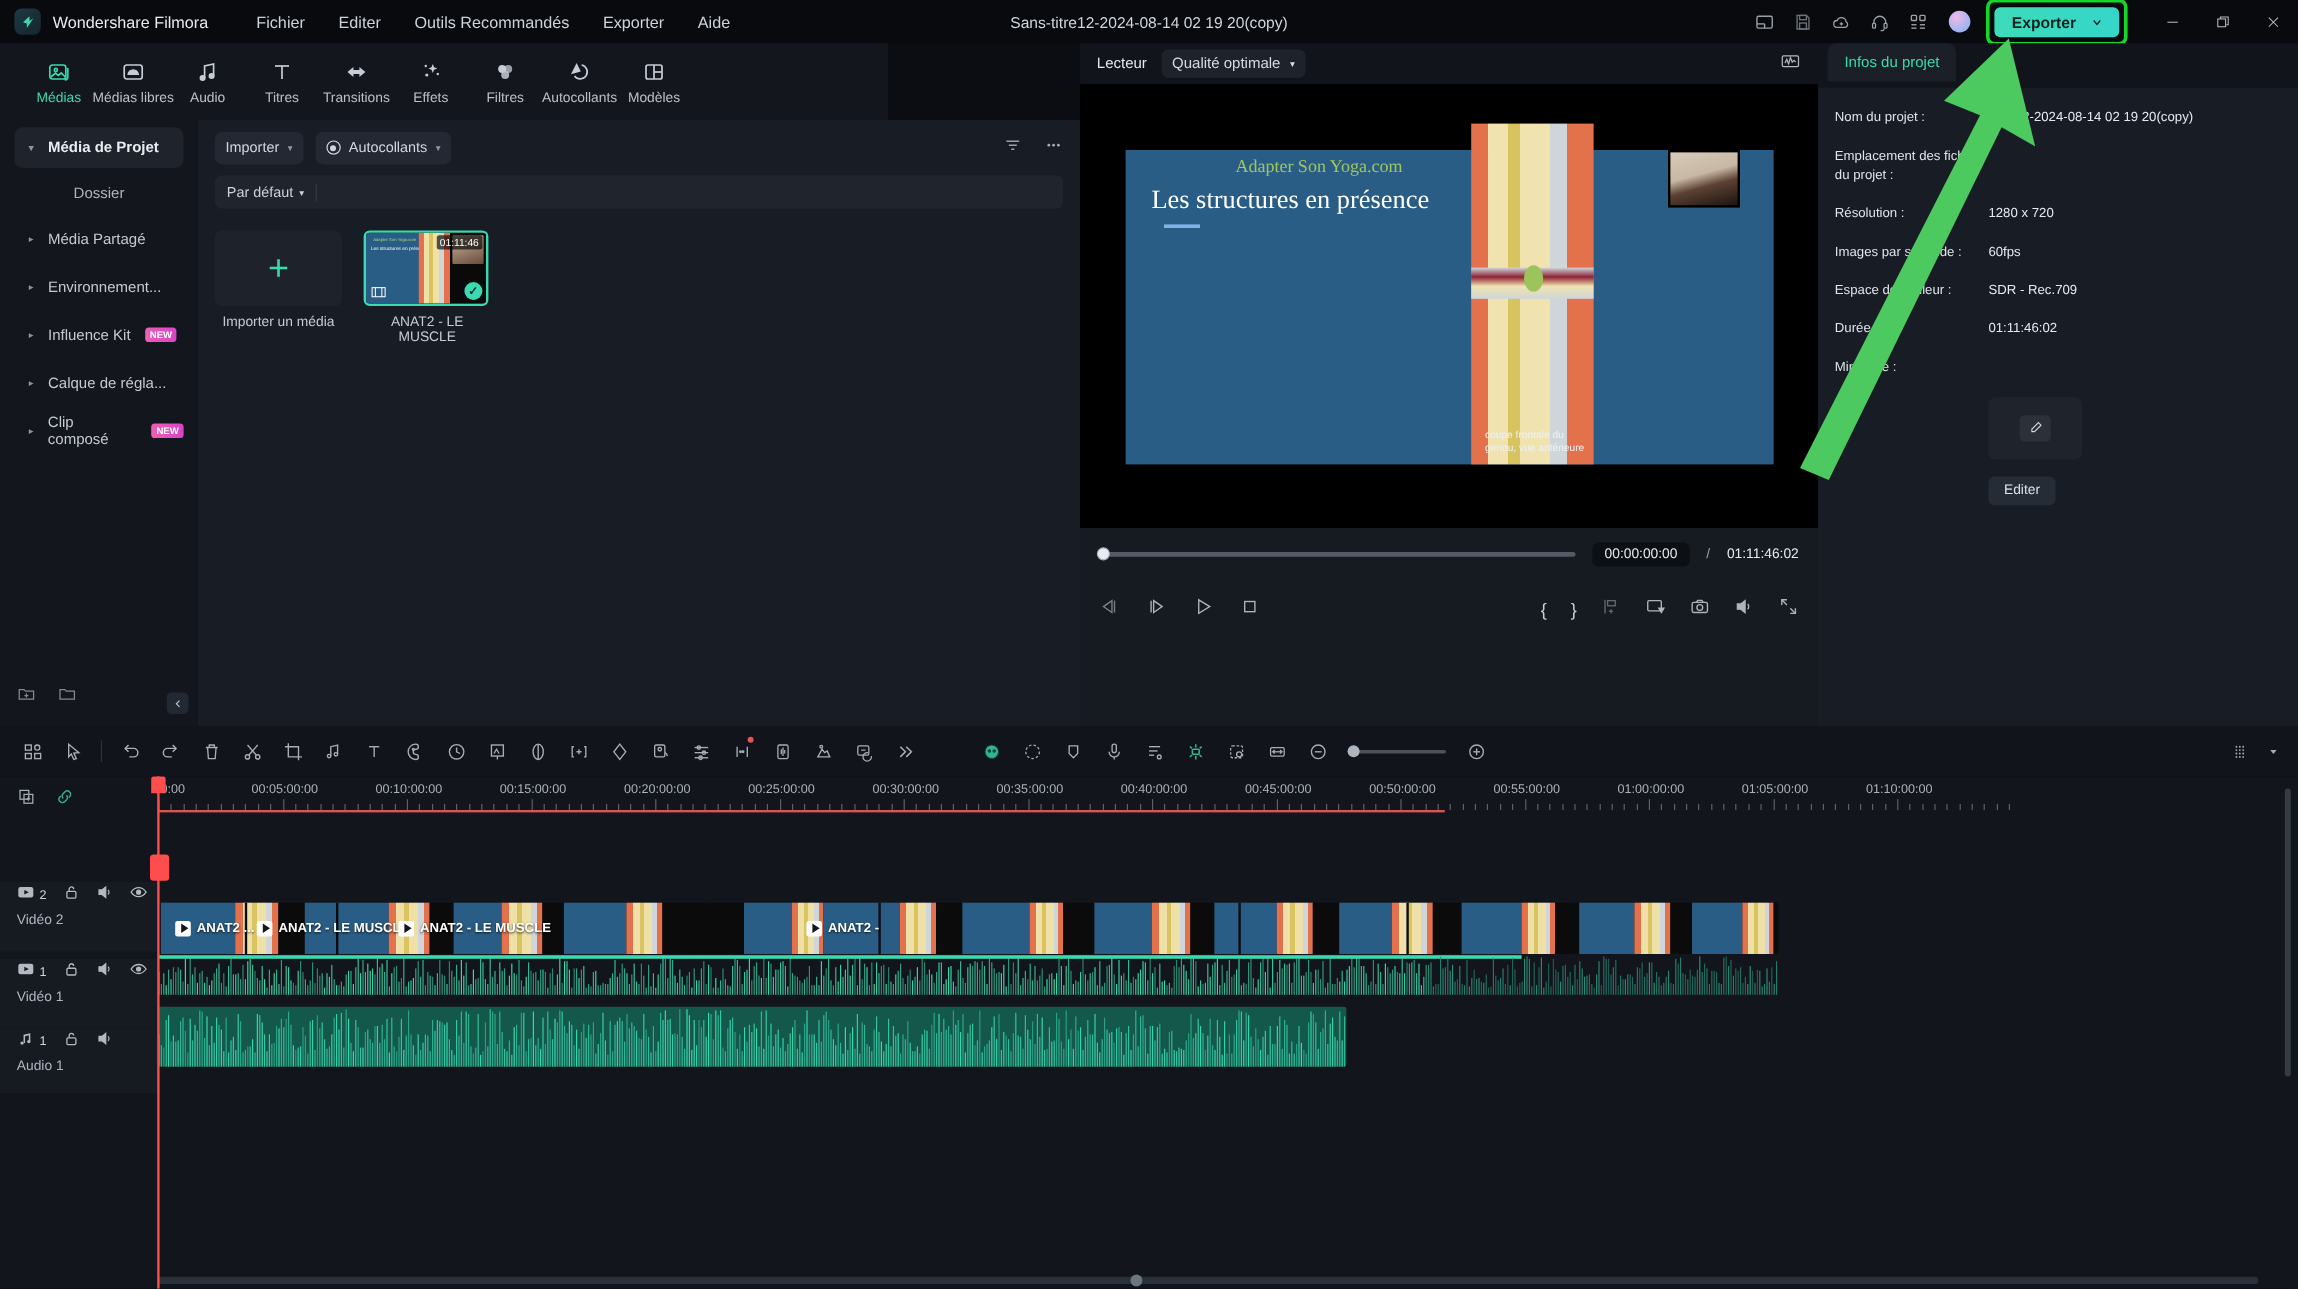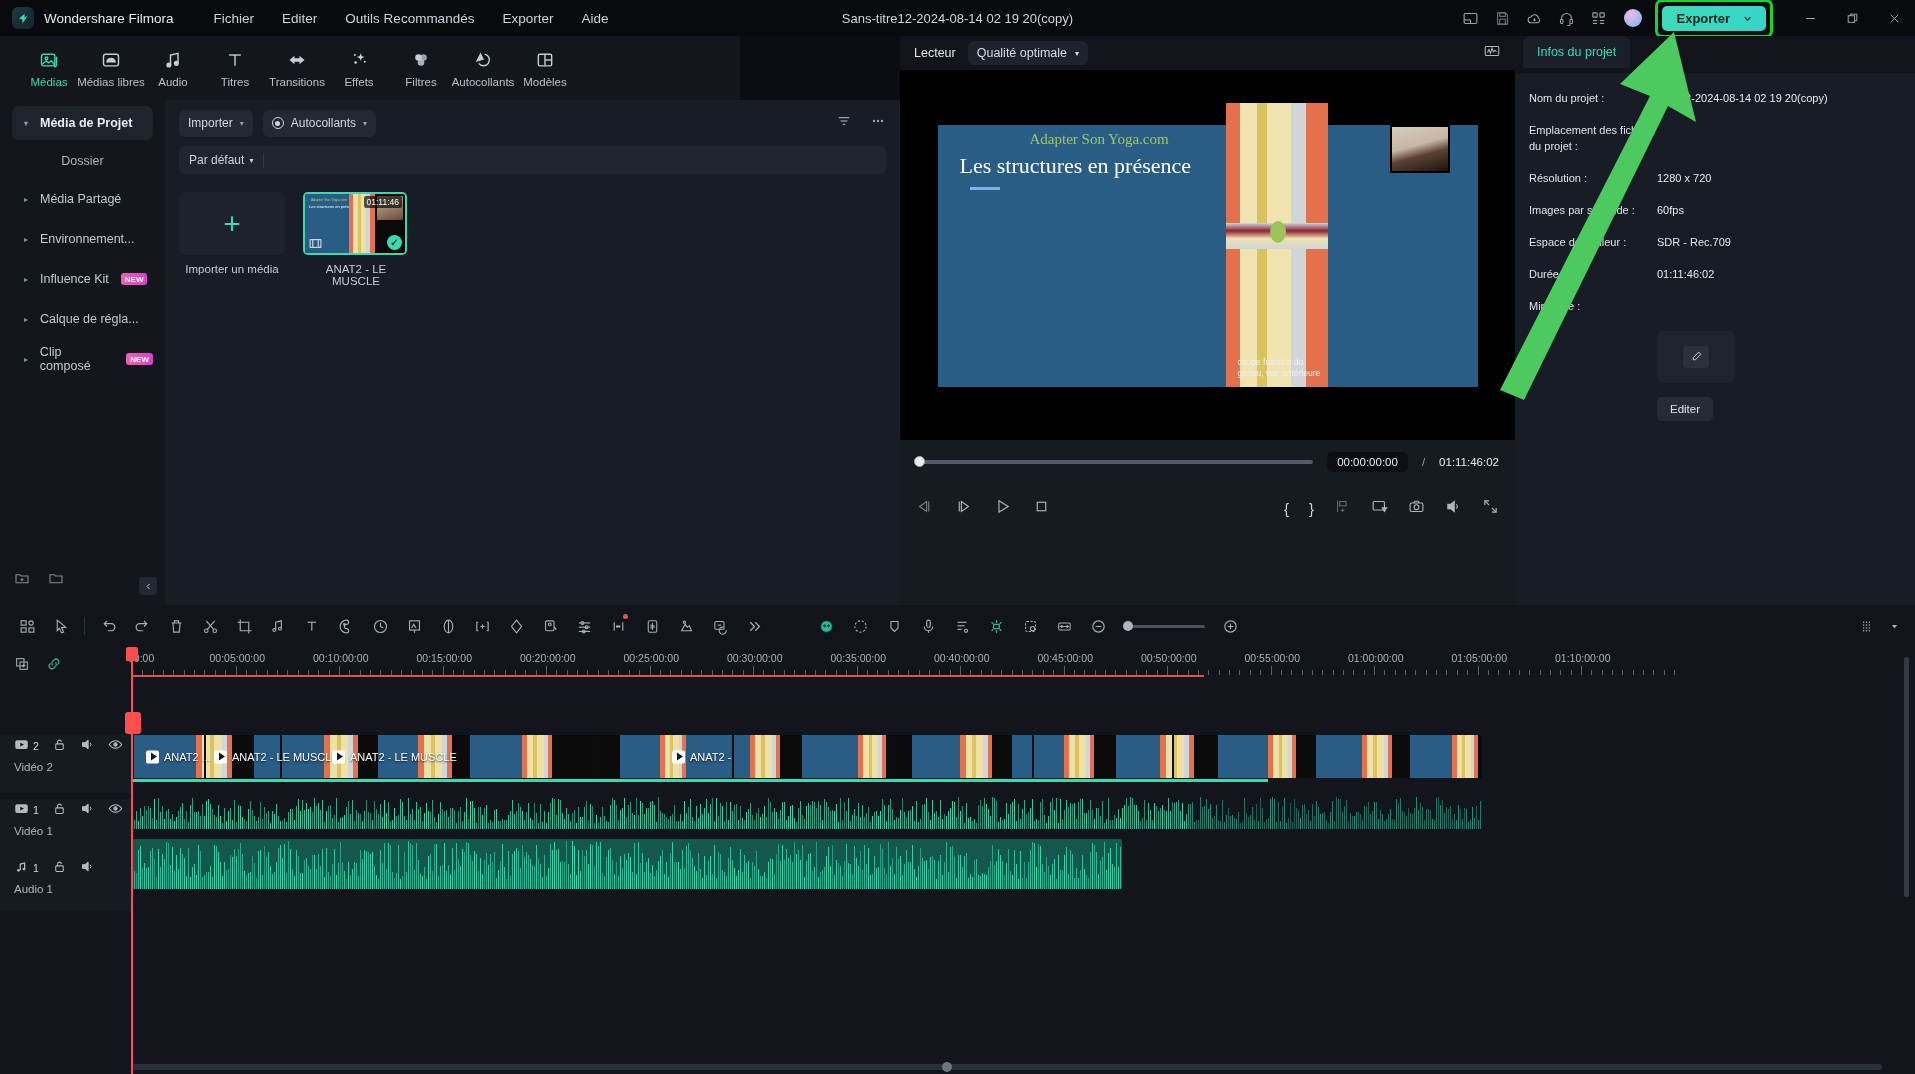--- a/index.html
+++ b/index.html
@@ -1203,21 +1203,21 @@
             <path d="M16 9a4 4 0 010 6"></path>
           </svg></span>
       <span><svg viewBox="0 0 24 24" fill="none" stroke="#cfd5de" stroke-width="1.7">
             <path d="M2 12s4-6 10-6 10 6 10 6-4 6-10 6S2 12 2 12z"></path>
             <circle cx="12" cy="12" r="2.6" fill="#cfd5de"></circle>
           </svg></span>
     </div>
     <div class="th-name">Vidéo 2</div>
   </div>
 
-  <div class="track" style="top:88px;height:43px;width:1136px;">
+  <div class="track" style="top:105px;height:43px;width:1136px;font-weight:bold;">
     <div class="clipstrip" style="left:0;width:1350px;">
         <div class="cl-slide" style="left: 0px; width: 64px;"></div>
         <div class="cl-bone" style="left: 64px; width: 36px;"></div>
         <div class="cl-dark" style="left: 100px; width: 22px;"></div>
         <div class="cl-slide" style="left: 122px; width: 70px;"></div>
         <div class="cl-bone" style="left: 192px; width: 34px;"></div>
         <div class="cl-dark" style="left: 226px; width: 20px;"></div>
         <div class="cl-slide" style="left: 246px; width: 40px;"></div>
         <div class="cl-bone" style="left: 286px; width: 34px;"></div>
         <div class="cl-dark" style="left: 320px; width: 18px;"></div>

